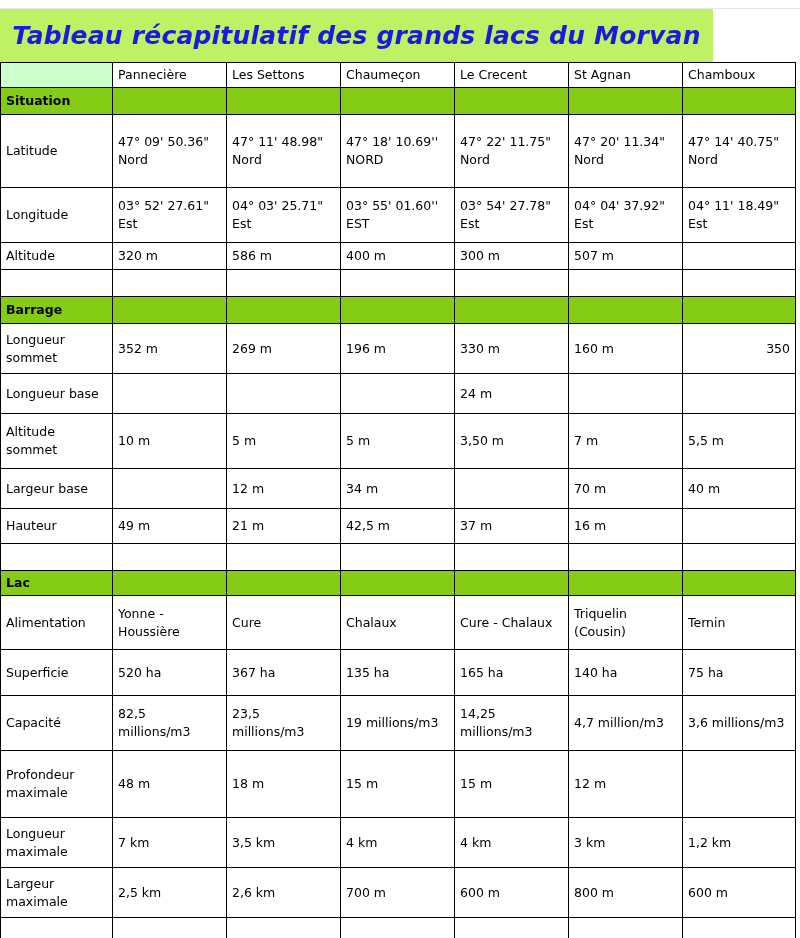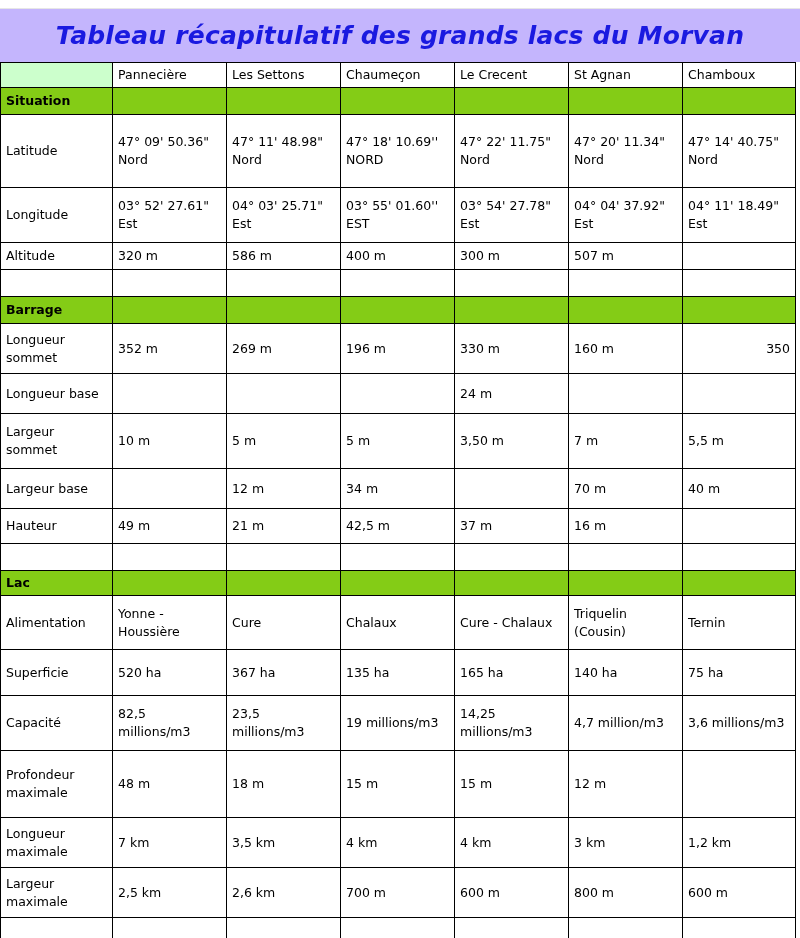--- a/index.html
+++ b/index.html
@@ -26,23 +26,23 @@
     left: 0;
     top: 8px;
     width: 800px;
     height: 1px;
     background: #e6e6e6;
   }
   #title-band {
     position: absolute;
     left: 0;
     top: 9px;
-    width: 800px;
+    width: 713px;
     height: 53px;
-    background: #c4b5fd;
+    background: #bef264;
     display: flex;
     align-items: center;
     justify-content: center;
   }
   #title {
     color: #1a1ae0;
     font-family: "DejaVu Sans", sans-serif;
     font-size: 25px;
     font-weight: bold;
     font-style: italic;
@@ -197,21 +197,21 @@
           <tr style="height: 40px;">
             <td class="label">Longueur base</td>
             <td class="data">&nbsp;</td>
             <td class="data">&nbsp;</td>
             <td class="data">&nbsp;</td>
             <td class="data">24 m</td>
             <td class="data">&nbsp;</td>
             <td class="data">&nbsp;</td>
           </tr>
           <tr style="height: 55px;">
-            <td class="label">Largeur sommet</td>
+            <td class="label">Altitude sommet</td>
             <td class="data">10 m</td>
             <td class="data">5 m</td>
             <td class="data">5 m</td>
             <td class="data">3,50 m</td>
             <td class="data">7 m</td>
             <td class="data">5,5 m</td>
           </tr>
           <tr style="height: 40px;">
             <td class="label">Largeur base</td>
             <td class="data">&nbsp;</td>

